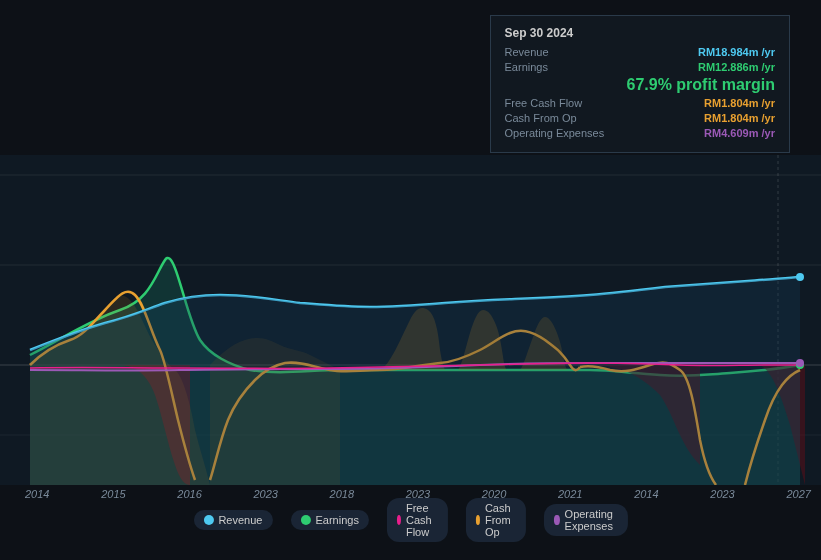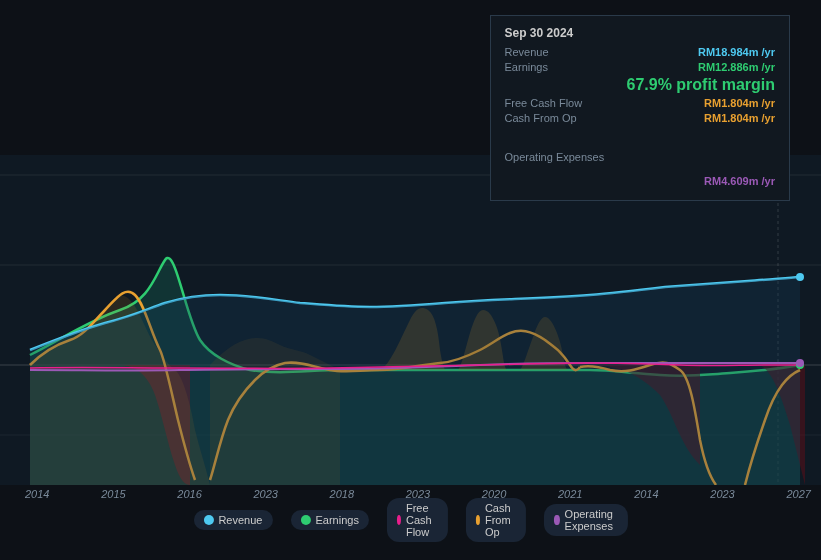--- a/index.html
+++ b/index.html
@@ -48,21 +48,21 @@
       margin-right: 12px;
       min-width: 110px;
     }
     .tooltip-value {
       font-weight: bold;
       text-align: center;
     }
     .tooltip-value.blue { color: #4ec9f0; }
     .tooltip-value.green { color: #2ecc71; }
     .tooltip-value.orange { color: #e8a030; }
-    .tooltip-value.purple { color: #9b59b6; margin-top: 48px; }
+    .tooltip-value.purple { color: #9b59b6; }
     .tooltip-sub {
       color: #2ecc71;
       font-size: 16px;
       font-weight: bold;
       text-align: right;
     }
 
     
     .y-label {
       position: absolute;

